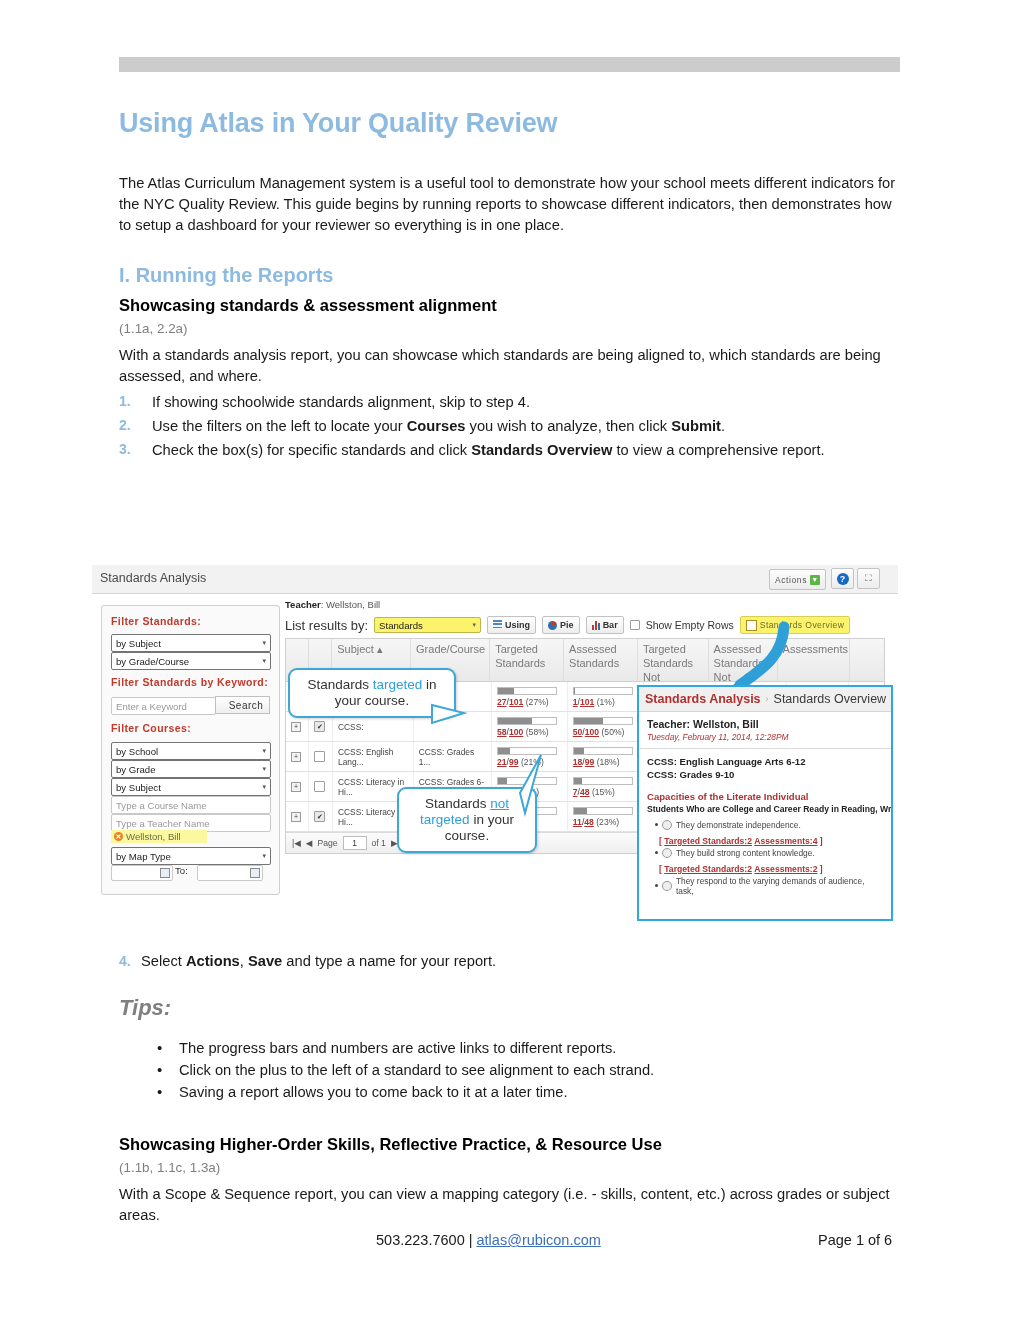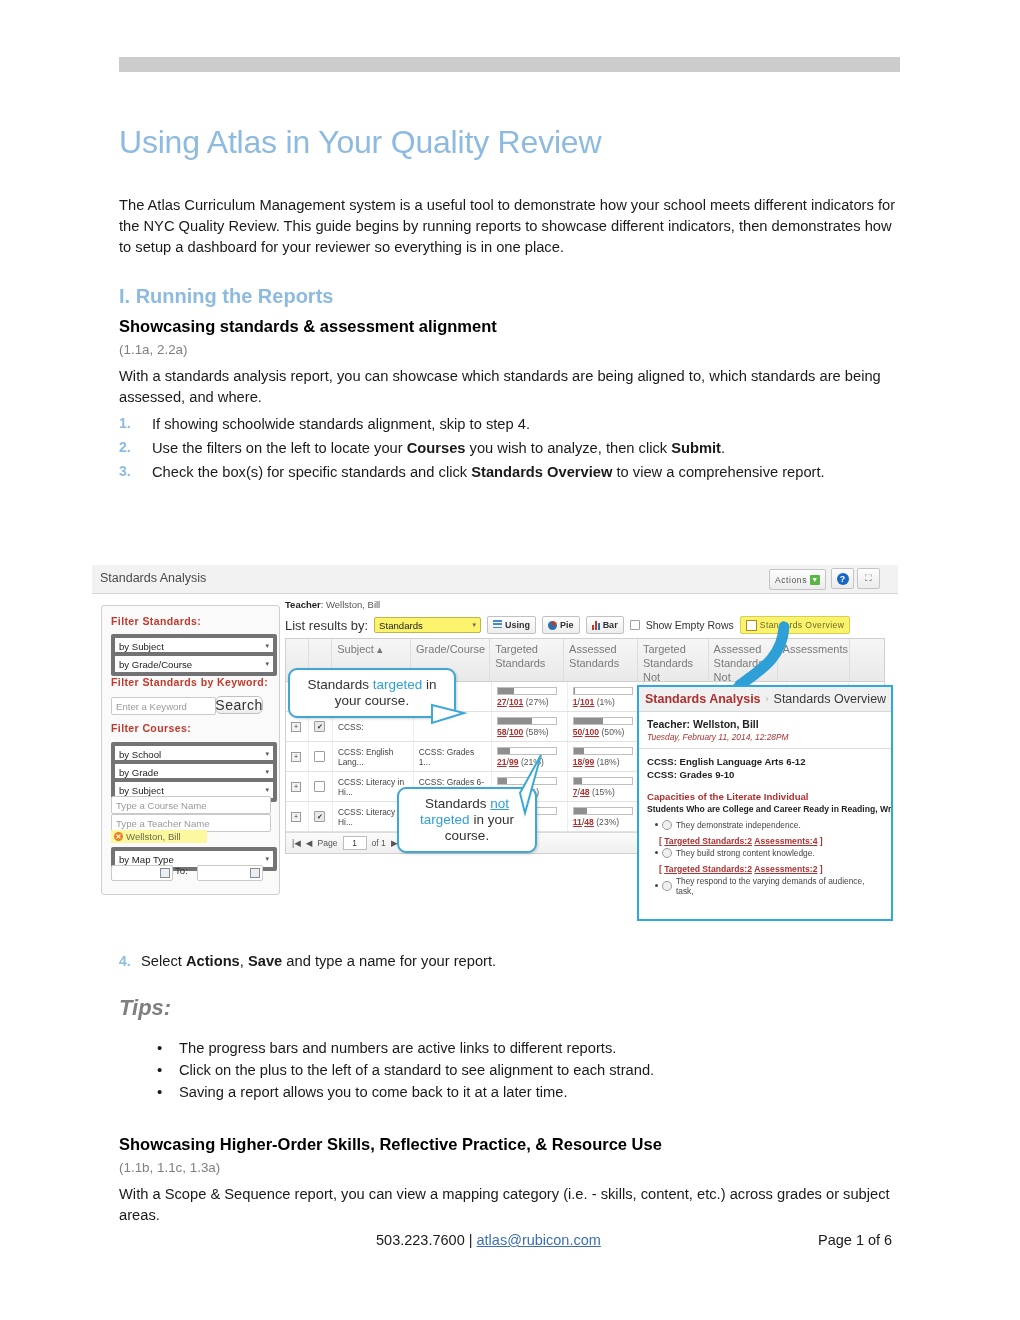--- a/index.html
+++ b/index.html
@@ -10,21 +10,21 @@
   }
   .page{position:relative;width:1020px;height:1320px;}
 
   
   .top-rule{position:absolute;left:119px;top:57px;width:781px;height:15px;background:#cccccc;}
 
   
   .doc{position:absolute;left:119px;top:108px;width:782px;}
 
   h1.doc-title{
-    font-size:32px;font-weight:normal;color:#8dbae0;margin:16px 0 0 0;
+    font-size:27px;font-weight:bold;color:#8dbae0;margin:0 0 0 0;
     letter-spacing:-0.2px;line-height:1.15;
   }
 
   p.intro{
     font-size:14.7px;line-height:1.42;margin:34px 0 0 0;color:#1a1a1a;
     width:781px;
   }
 
   h2.section{
     font-size:20px;font-weight:bold;color:#8dbae0;margin:28px 0 0 0;
@@ -93,32 +93,32 @@
     display:flex;align-items:center;justify-content:center;font-size:9px;color:#555;
   }
 
   
   .filters{
     position:absolute;left:9px;top:40px;width:177px;height:288px;
     background:#fafafa;border:1px solid #cfcfcf;border-radius:3px;
   }
   .flabel{font-size:10.5px;font-weight:bold;color:#c0392b;letter-spacing:.4px;}
   .f-sel{
-    height:14px;background:#fff;border:4px solid #737373;border-radius:2px;
+    height:14px;background:#fff;border:1px solid #737373;border-radius:2px;
     font-size:9.6px;color:#222;padding:1px 4px;display:flex;align-items:center;
     justify-content:space-between;
   }
   .f-sel .car{font-size:7px;color:#555;}
   .f-in{
     height:14px;background:#fff;border:1px solid #c9c9c9;border-radius:2px;
     font-size:9.6px;color:#9a9a9a;padding:1px 4px;display:flex;align-items:center;
   }
   .f-btn{
-    height:16px;background:linear-gradient(#fff,#eee);border:1px solid #c0c0c0;border-radius:6px;
-    font-size:14px;color:#333;letter-spacing:.5px;display:flex;align-items:center;justify-content:center;
+    height:16px;background:linear-gradient(#fff,#eee);border:1px solid #c0c0c0;border-radius:0;
+    font-size:10px;color:#333;letter-spacing:.5px;display:flex;align-items:center;justify-content:center;padding-left:7px;
   }
   .chip{
     background:#fbf8a0;font-size:9.6px;color:#6d6d4a;padding:1px 3px;display:flex;
     align-items:center;gap:3px;
   }
   .chip .x{width:9px;height:9px;border-radius:50%;background:#e8821e;color:#fff;
     font-size:7px;line-height:9px;text-align:center;font-weight:bold;}
   .dt{height:14px;background:#fff;border:1px solid #c9c9c9;border-radius:2px;position:relative;}
   .dt .cal{position:absolute;right:2px;top:2px;width:8px;height:8px;border:1px solid #8a8a8a;background:#e8eef5;}
 

